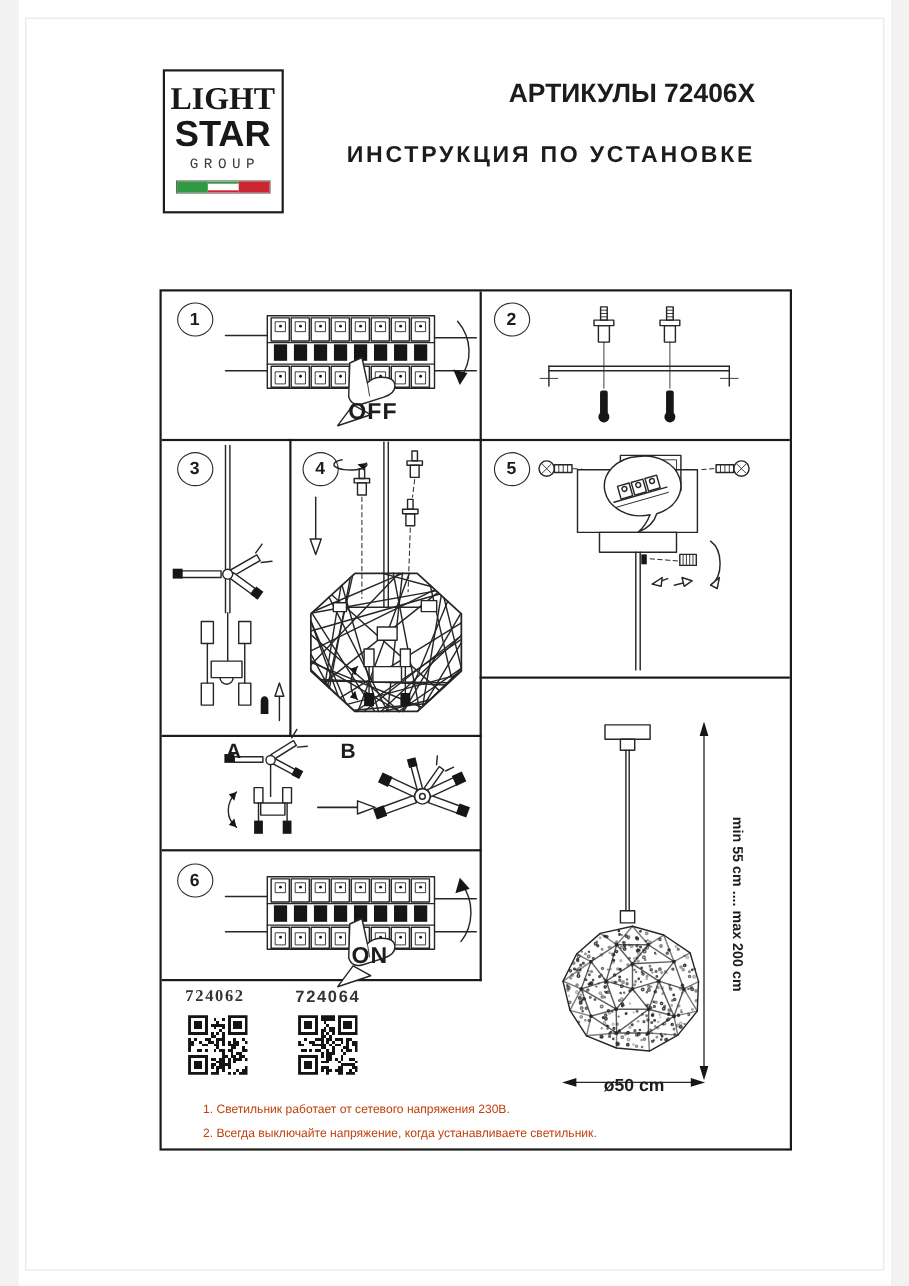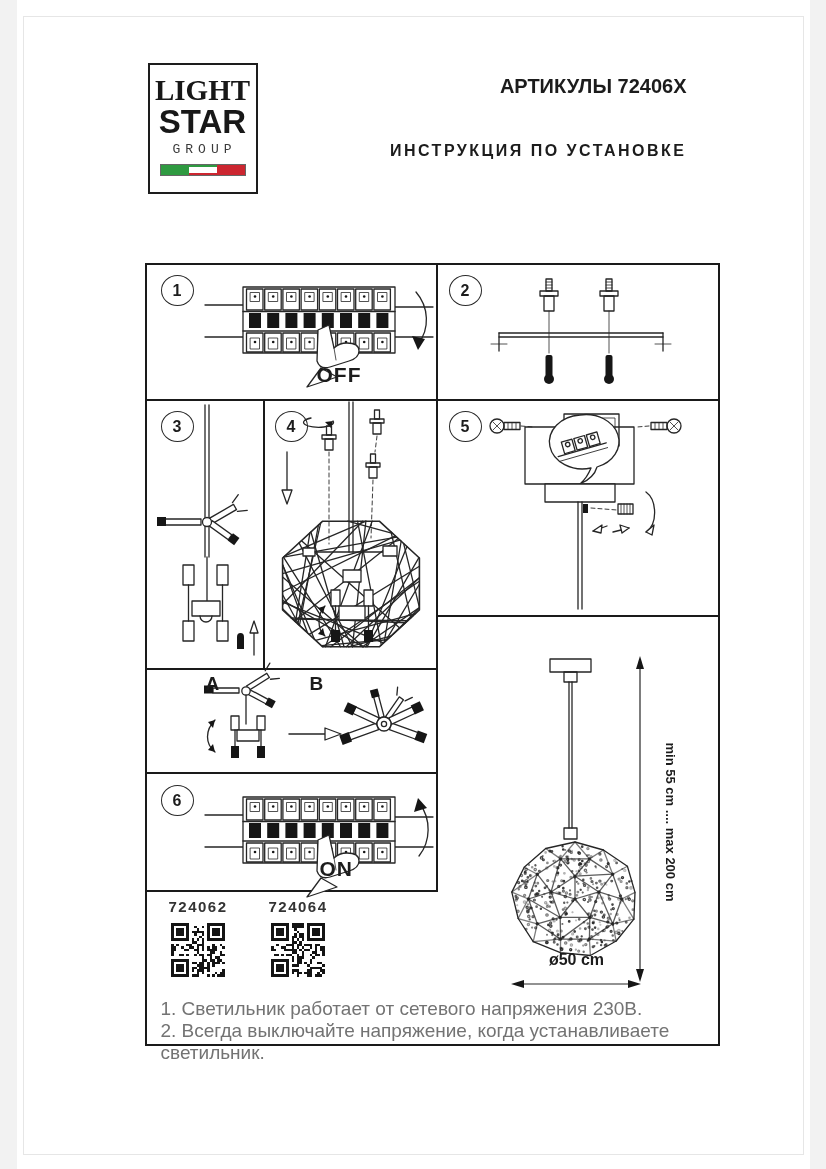--- a/index.html
+++ b/index.html
@@ -14,36 +14,36 @@
   .logo-l1{font-family:"Liberation Serif",serif;font-weight:bold;font-size:29px;line-height:30px;letter-spacing:0px;color:#181818;}
   .logo-l2{font-family:Liberation Sans, sans-serif;font-weight:bold;font-size:33px;line-height:33px;color:#181818;}
   .logo-l3{font-size:13px;letter-spacing:5px;color:#3a3a3a;margin-top:4px;padding-left:4px;font-family:Liberation Mono, monospace;}
   .flag{margin:7px auto 0;width:84px;height:10px;border:1px solid #666;display:flex;}
   .flag span{flex:1;height:100%;}
   .fw{background:#fff;border-top:2px solid var(--fg);border-bottom:2px solid var(--fr);box-sizing:border-box;}
 
   
   .header-text{right:123px;top:62px;text-align:right;}
   .h-series{font-size:20px;font-weight:bold;line-height:24px;}
-  .h-articles{font-size:20px;font-weight:bold;line-height:24px;margin-top:12px;}
-  .h-title1{font-size:16px;font-weight:bold;letter-spacing:2.5px;margin-top:40px;line-height:26px;}
+  .h-articles{font-size:24px;font-weight:bold;line-height:24px;margin-top:12px;}
+  .h-title1{font-size:21px;font-weight:bold;letter-spacing:2.5px;margin-top:30px;line-height:26px;}
   .h-title2{font-size:21px;font-weight:bold;letter-spacing:0.5px;line-height:26px;}
 
   
   .frame{left:128px;top:263px;width:575px;height:783px;border:2px solid #1a1a1a;box-sizing:border-box;}
   .hline,.vline{position:absolute;background:#1a1a1a;}
 
   .step{width:31px;height:29px;border:1.7px solid #2a2a2a;border-radius:50%;
         display:flex;align-items:center;justify-content:center;font-size:16px;font-weight:600;background:#fff;}
 
   .biglabel{font-size:21px;font-weight:600;letter-spacing:1px;}
   .ablabel{font-size:19px;font-weight:bold;}
 
   .artcode{font-size:15px;font-weight:bold;letter-spacing:1.5px;color:#333;}
-  .notes{font-size:19px;line-height:22px;color:#737373;}
+  .notes{font-size:11px;line-height:22px;color:#c2410c;margin-left:24px;}
   .dimlabel{font-size:13px;font-weight:bold;white-space:nowrap;}
   .rot90{transform:rotate(90deg);transform-origin:0 0;text-align:center;}
   .dia{font-size:16px;font-weight:bold;text-align:center;}
 
   .site{left:0;top:1085px;width:100%;text-align:center;font-size:21px;font-weight:bold;}
 
   
   svg.draw{display:block;overflow:visible;}
   svg.draw line,svg.draw path,svg.draw rect,svg.draw circle,
   svg.draw polygon,svg.draw polyline,svg.draw ellipse{fill:none;stroke:#262626;stroke-width:1.3;stroke-linecap:round;stroke-linejoin:round;}
@@ -509,21 +509,21 @@
         <line x1="40" y1="36.5" x2="192" y2="36.5"></line>
         <line x1="40" y1="56" x2="192" y2="56"></line>
         <path d="M115,55 L126,50 L131,73 Q136,68 144,68 Q156,68 156,76 Q156,83 146,86 L127,92 Q117,95 114,86 Z" class="wf" stroke-width="1.5"></path>
         <path d="M118,93 L104,112 L134,102 Z" class="wf" stroke-width="1.5"></path>
         <line x1="131" y1="73" x2="133" y2="85" class="thin"></line>
         <path d="M216,71 C228,56 228,34 217,19" stroke-width="1.5"></path>
         <path d="M215,13 L211,27 L224,23 Z" class="f"></path>
       </svg>
     <span class="biglabel abs" style="left:173px;top:592px;">ON</span>
 
-    <span class="artcode abs" style="left:22px;top:633px;">724062</span>
+    <span class="artcode abs" style="left:22px;top:633px;font-family:Liberation Serif, serif;">724062</span>
     <span class="artcode abs" style="left:122px;top:633px;">724064</span>
     <svg id="qr1" class="abs" style="left:24px;top:658px;shape-rendering:crispEdges;" width="54" height="54" viewBox="0 0 21 21">
         <rect x="9" y="1" width="1" height="1" fill="#141414"></rect>
         <rect x="12" y="1" width="1" height="1" fill="#141414"></rect>
         <rect x="10" y="2" width="1" height="1" fill="#141414"></rect>
         <rect x="8" y="3" width="1" height="1" fill="#141414"></rect>
         <rect x="9" y="3" width="1" height="1" fill="#141414"></rect>
         <rect x="10" y="3" width="1" height="1" fill="#141414"></rect>
         <rect x="11" y="3" width="1" height="1" fill="#141414"></rect>
         <rect x="12" y="3" width="1" height="1" fill="#141414"></rect>
@@ -1201,21 +1201,21 @@
         <path d="M203,40 L199,53 L207,53 Z" class="f"></path>
         <path d="M203,366 L199,353 L207,353 Z" class="f"></path>
       </g>
       <g>
         <line x1="82" y1="368" x2="196" y2="368" style="stroke-width:1.2"></line>
         <path d="M74,368 L87,364 L87,372 Z" class="f"></path>
         <path d="M204,368 L191,364 L191,372 Z" class="f"></path>
       </g>
     </svg>
     <span class="dimlabel rot90 abs" style="left:531px;top:402px;width:310px;">min 55 cm .... max 200 cm</span>
-    <span class="dia abs" style="left:350px;top:686px;width:160px;">ø50 cm</span>
+    <span class="dia abs" style="left:350px;top:714px;width:160px;">ø50 cm</span>
 
     <div class="notes abs" style="left:14px;top:733px;">
       <div>1. Светильник работает от сетевого напряжения 230В.</div>
       <div>2. Всегда выключайте напряжение, когда устанавливаете светильник.</div>
     </div>
   </div>
 
 </div>
 
 </body></html>

